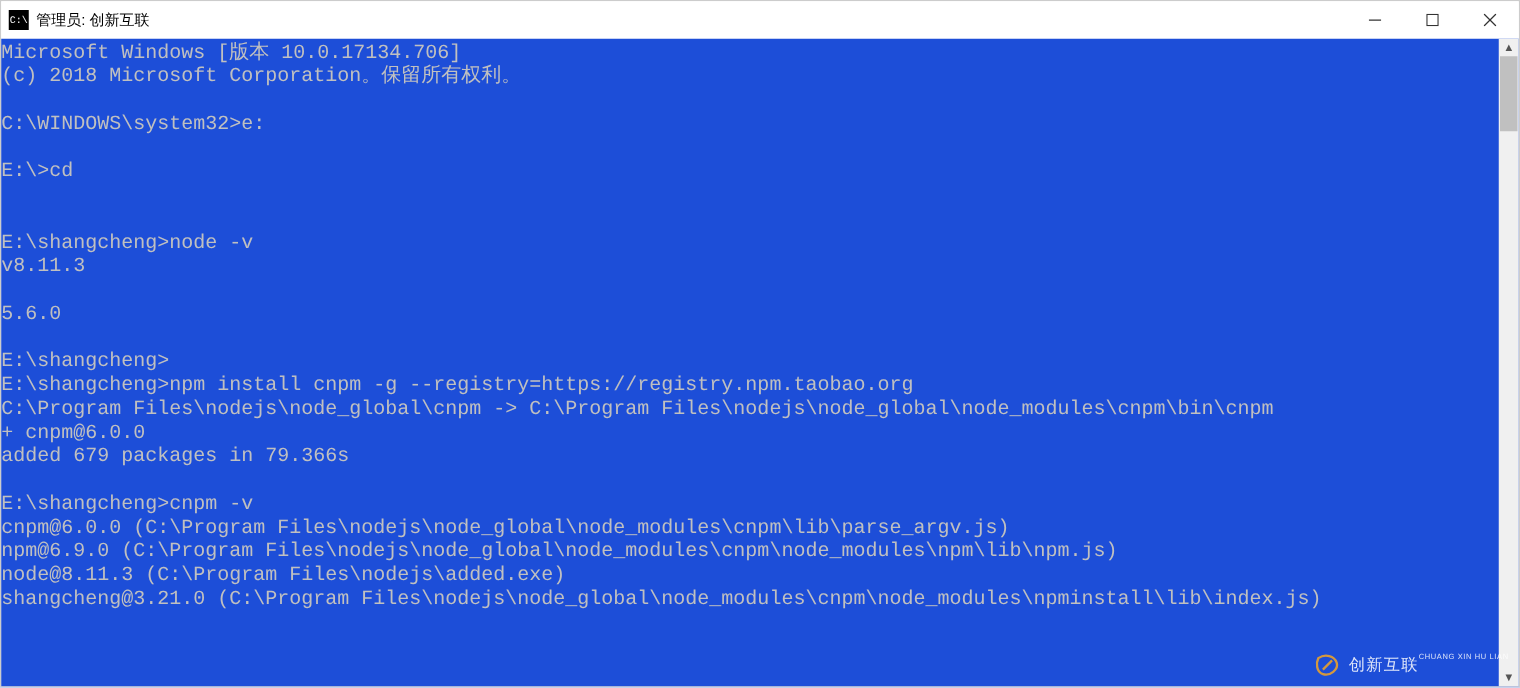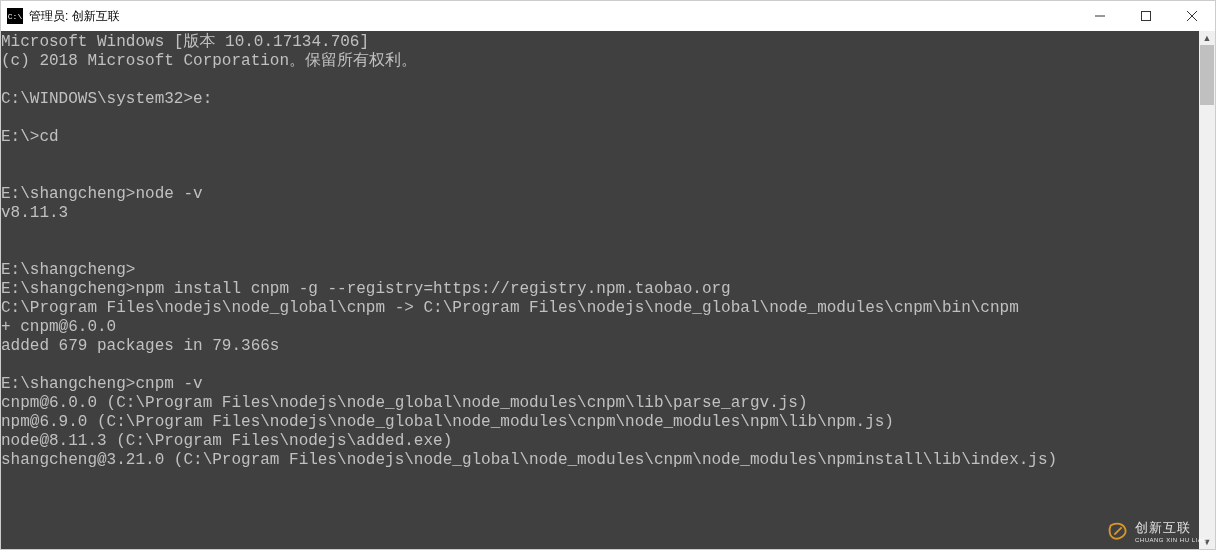--- a/index.html
+++ b/index.html
@@ -52,21 +52,21 @@
     display: flex;
     align-items: center;
     justify-content: center;
     font-size: 12px;
     color: #333;
   }
   .titlebar .ctrl svg { width: 10px; height: 10px; }
   .client {
     flex: 1;
     display: flex;
-    background: #404040;
+    background: #1d4ed8;
     position: relative;
   }
   .terminal {
     flex: 1;
     overflow: hidden;
     padding: 2px 0 0 0;
   }
   .scrollbar {
     width: 16px;
     background: #f0f0f0;
@@ -118,21 +118,21 @@
     color: #fff;
     letter-spacing: 1px;
     font-weight: 500;
   }
   .watermark .wm-sub {
     font-size: 6px;
     color: #fff;
     letter-spacing: 0.5px;
     line-height: 1;
   }
-  .wm-text-wrap { display:flex; flex-direction:column; }
+  .wm-text-wrap { display:flex; flex-direction:row; }
 </style>
 </head>
 <body>
 
 <div class="window">
   <div class="titlebar">
     <span class="app-icon">C:\</span>
     <span class="title">管理员: 创新互联</span>
     <span class="spacer"></span>
     <div class="win-controls">
@@ -161,20 +161,21 @@
         <pre class="line">(c) 2018 Microsoft Corporation。保留所有权利。</pre>
         <pre class="line"> </pre>
         <pre class="line">C:\WINDOWS\system32&gt;e:</pre>
         <pre class="line"> </pre>
         <pre class="line">E:\&gt;cd</pre>
         <pre class="line"> </pre>
         <pre class="line"> </pre>
         <pre class="line">E:\shangcheng&gt;node -v</pre>
         <pre class="line">v8.11.3</pre>
         <pre class="line"> </pre>
+        <pre class="line">5.6.0</pre>
         <pre class="line"> </pre>
         <pre class="line">E:\shangcheng&gt;</pre>
         <pre class="line">E:\shangcheng&gt;npm install cnpm -g --registry=https://registry.npm.taobao.org</pre>
         <pre class="line">C:\Program Files\nodejs\node_global\cnpm -&gt; C:\Program Files\nodejs\node_global\node_modules\cnpm\bin\cnpm</pre>
         <pre class="line">+ cnpm@6.0.0</pre>
         <pre class="line">added 679 packages in 79.366s</pre>
         <pre class="line"> </pre>
         <pre class="line">E:\shangcheng&gt;cnpm -v</pre>
         <pre class="line">cnpm@6.0.0 (C:\Program Files\nodejs\node_global\node_modules\cnpm\lib\parse_argv.js)</pre>
         <pre class="line">npm@6.9.0 (C:\Program Files\nodejs\node_global\node_modules\cnpm\node_modules\npm\lib\npm.js)</pre>

